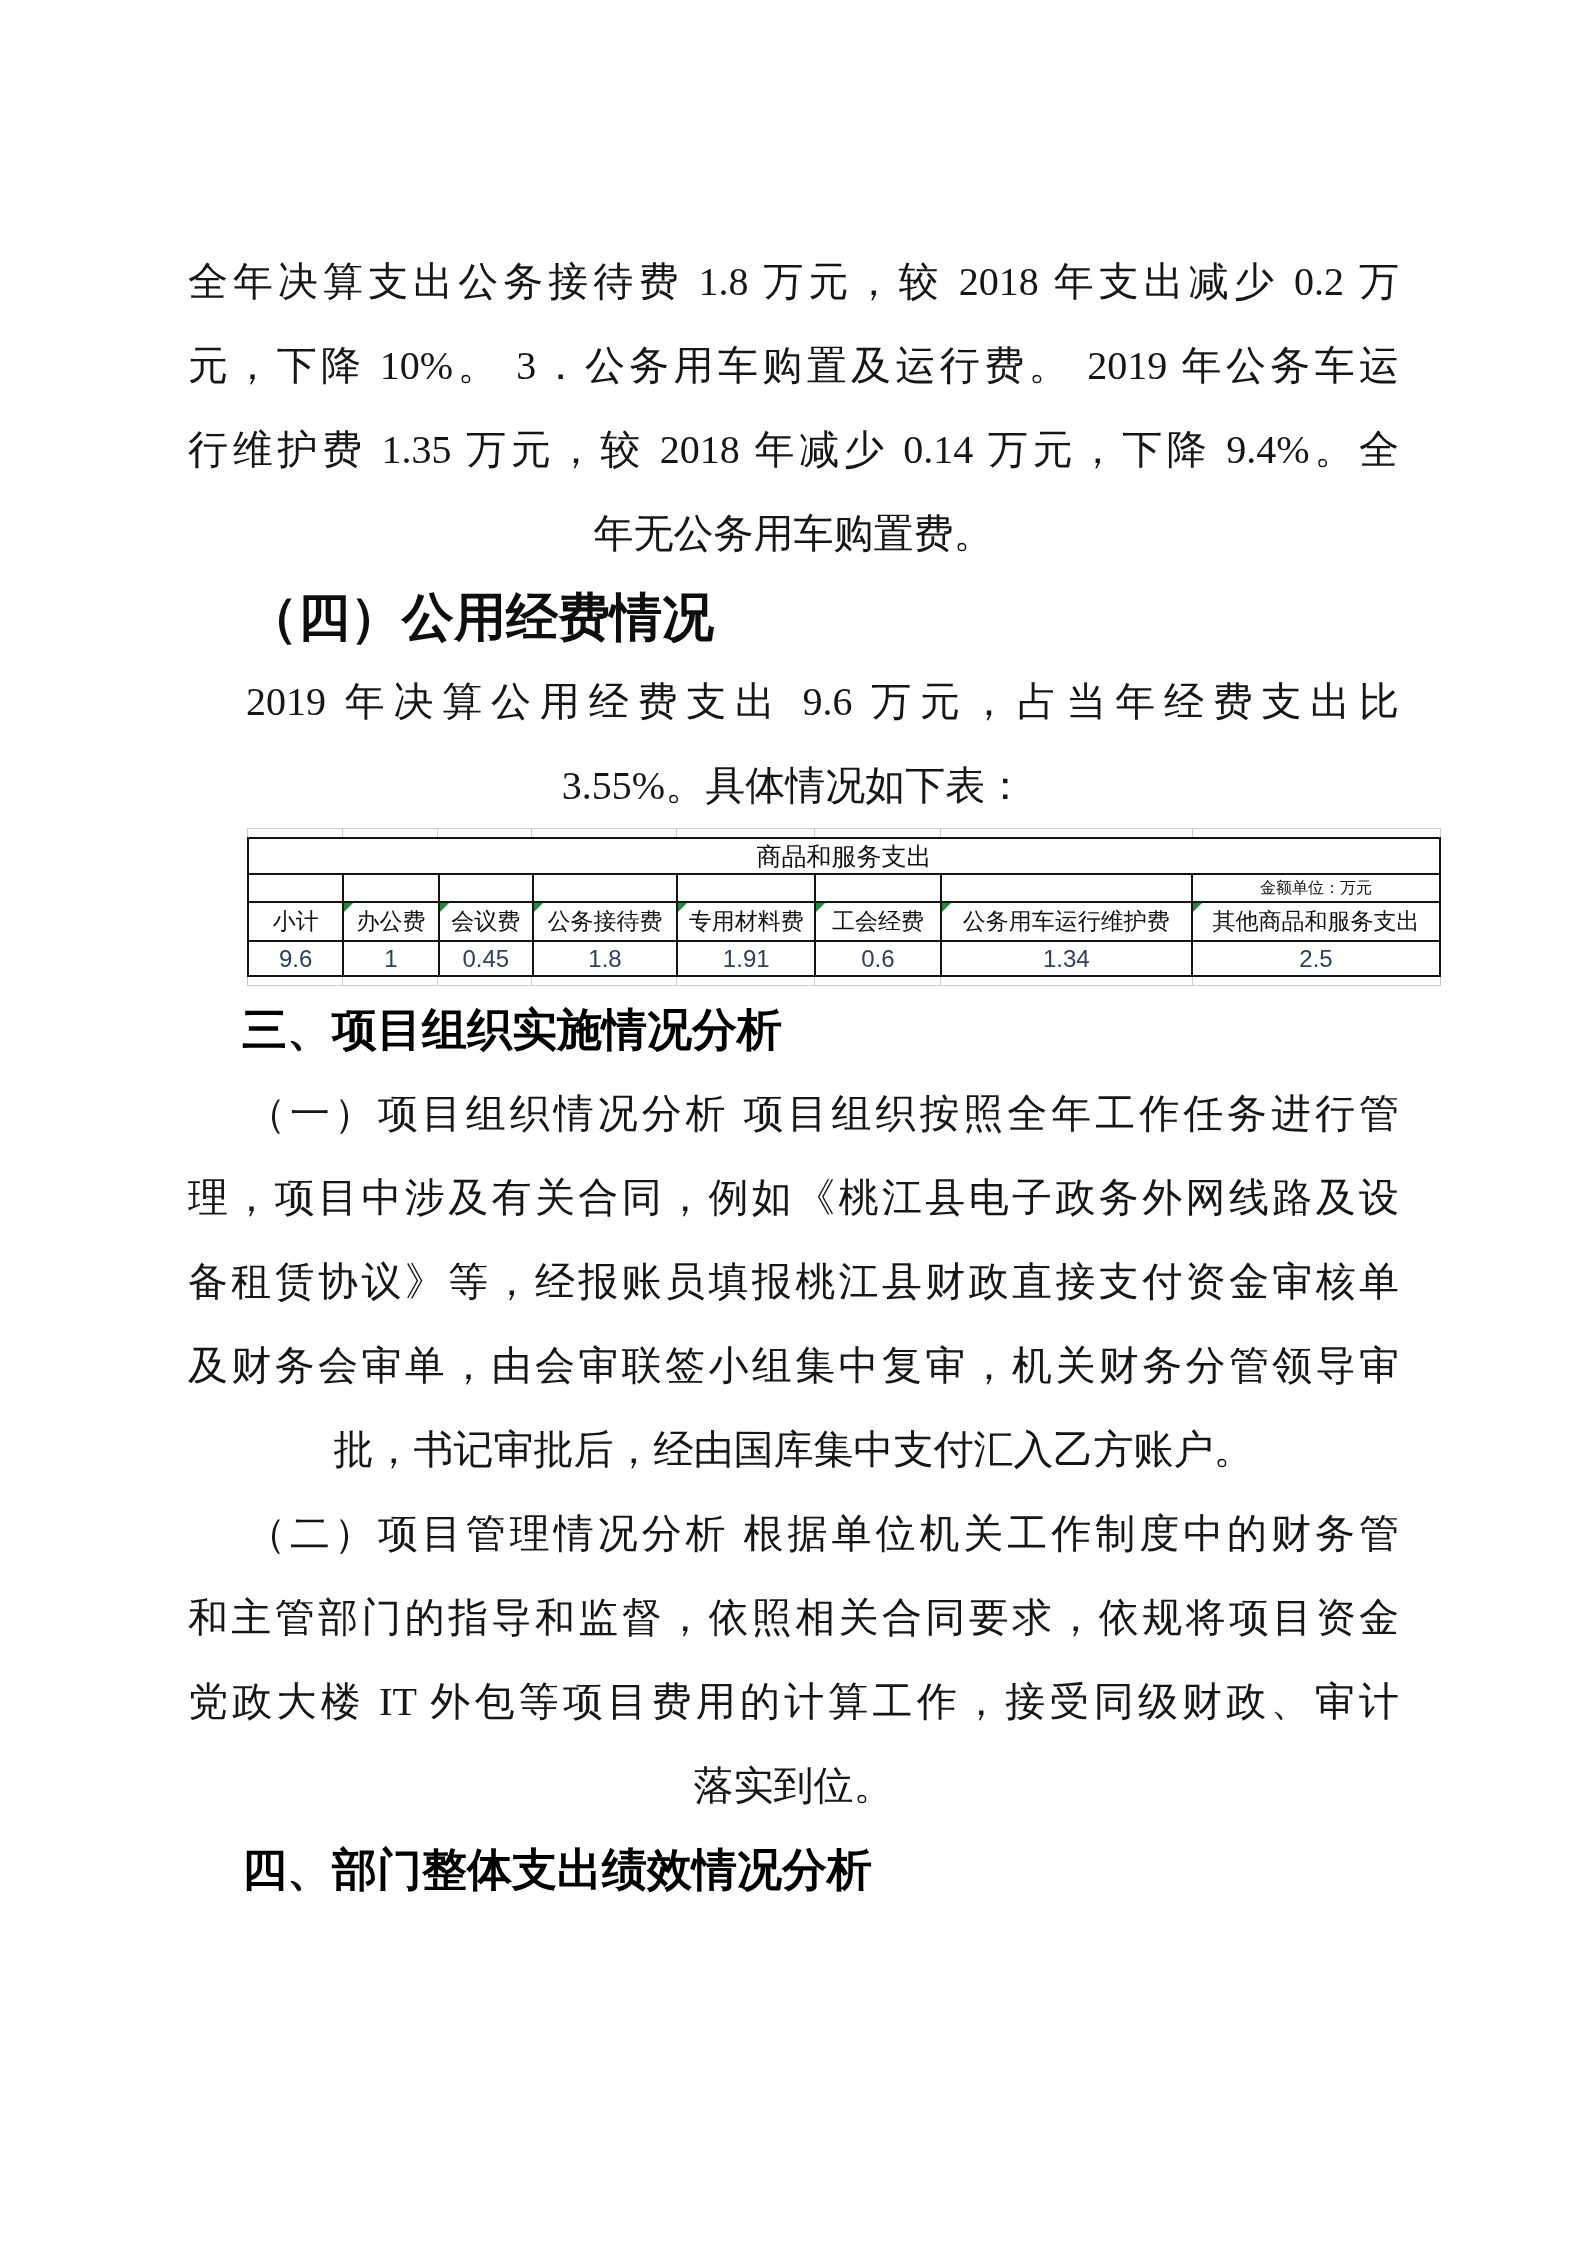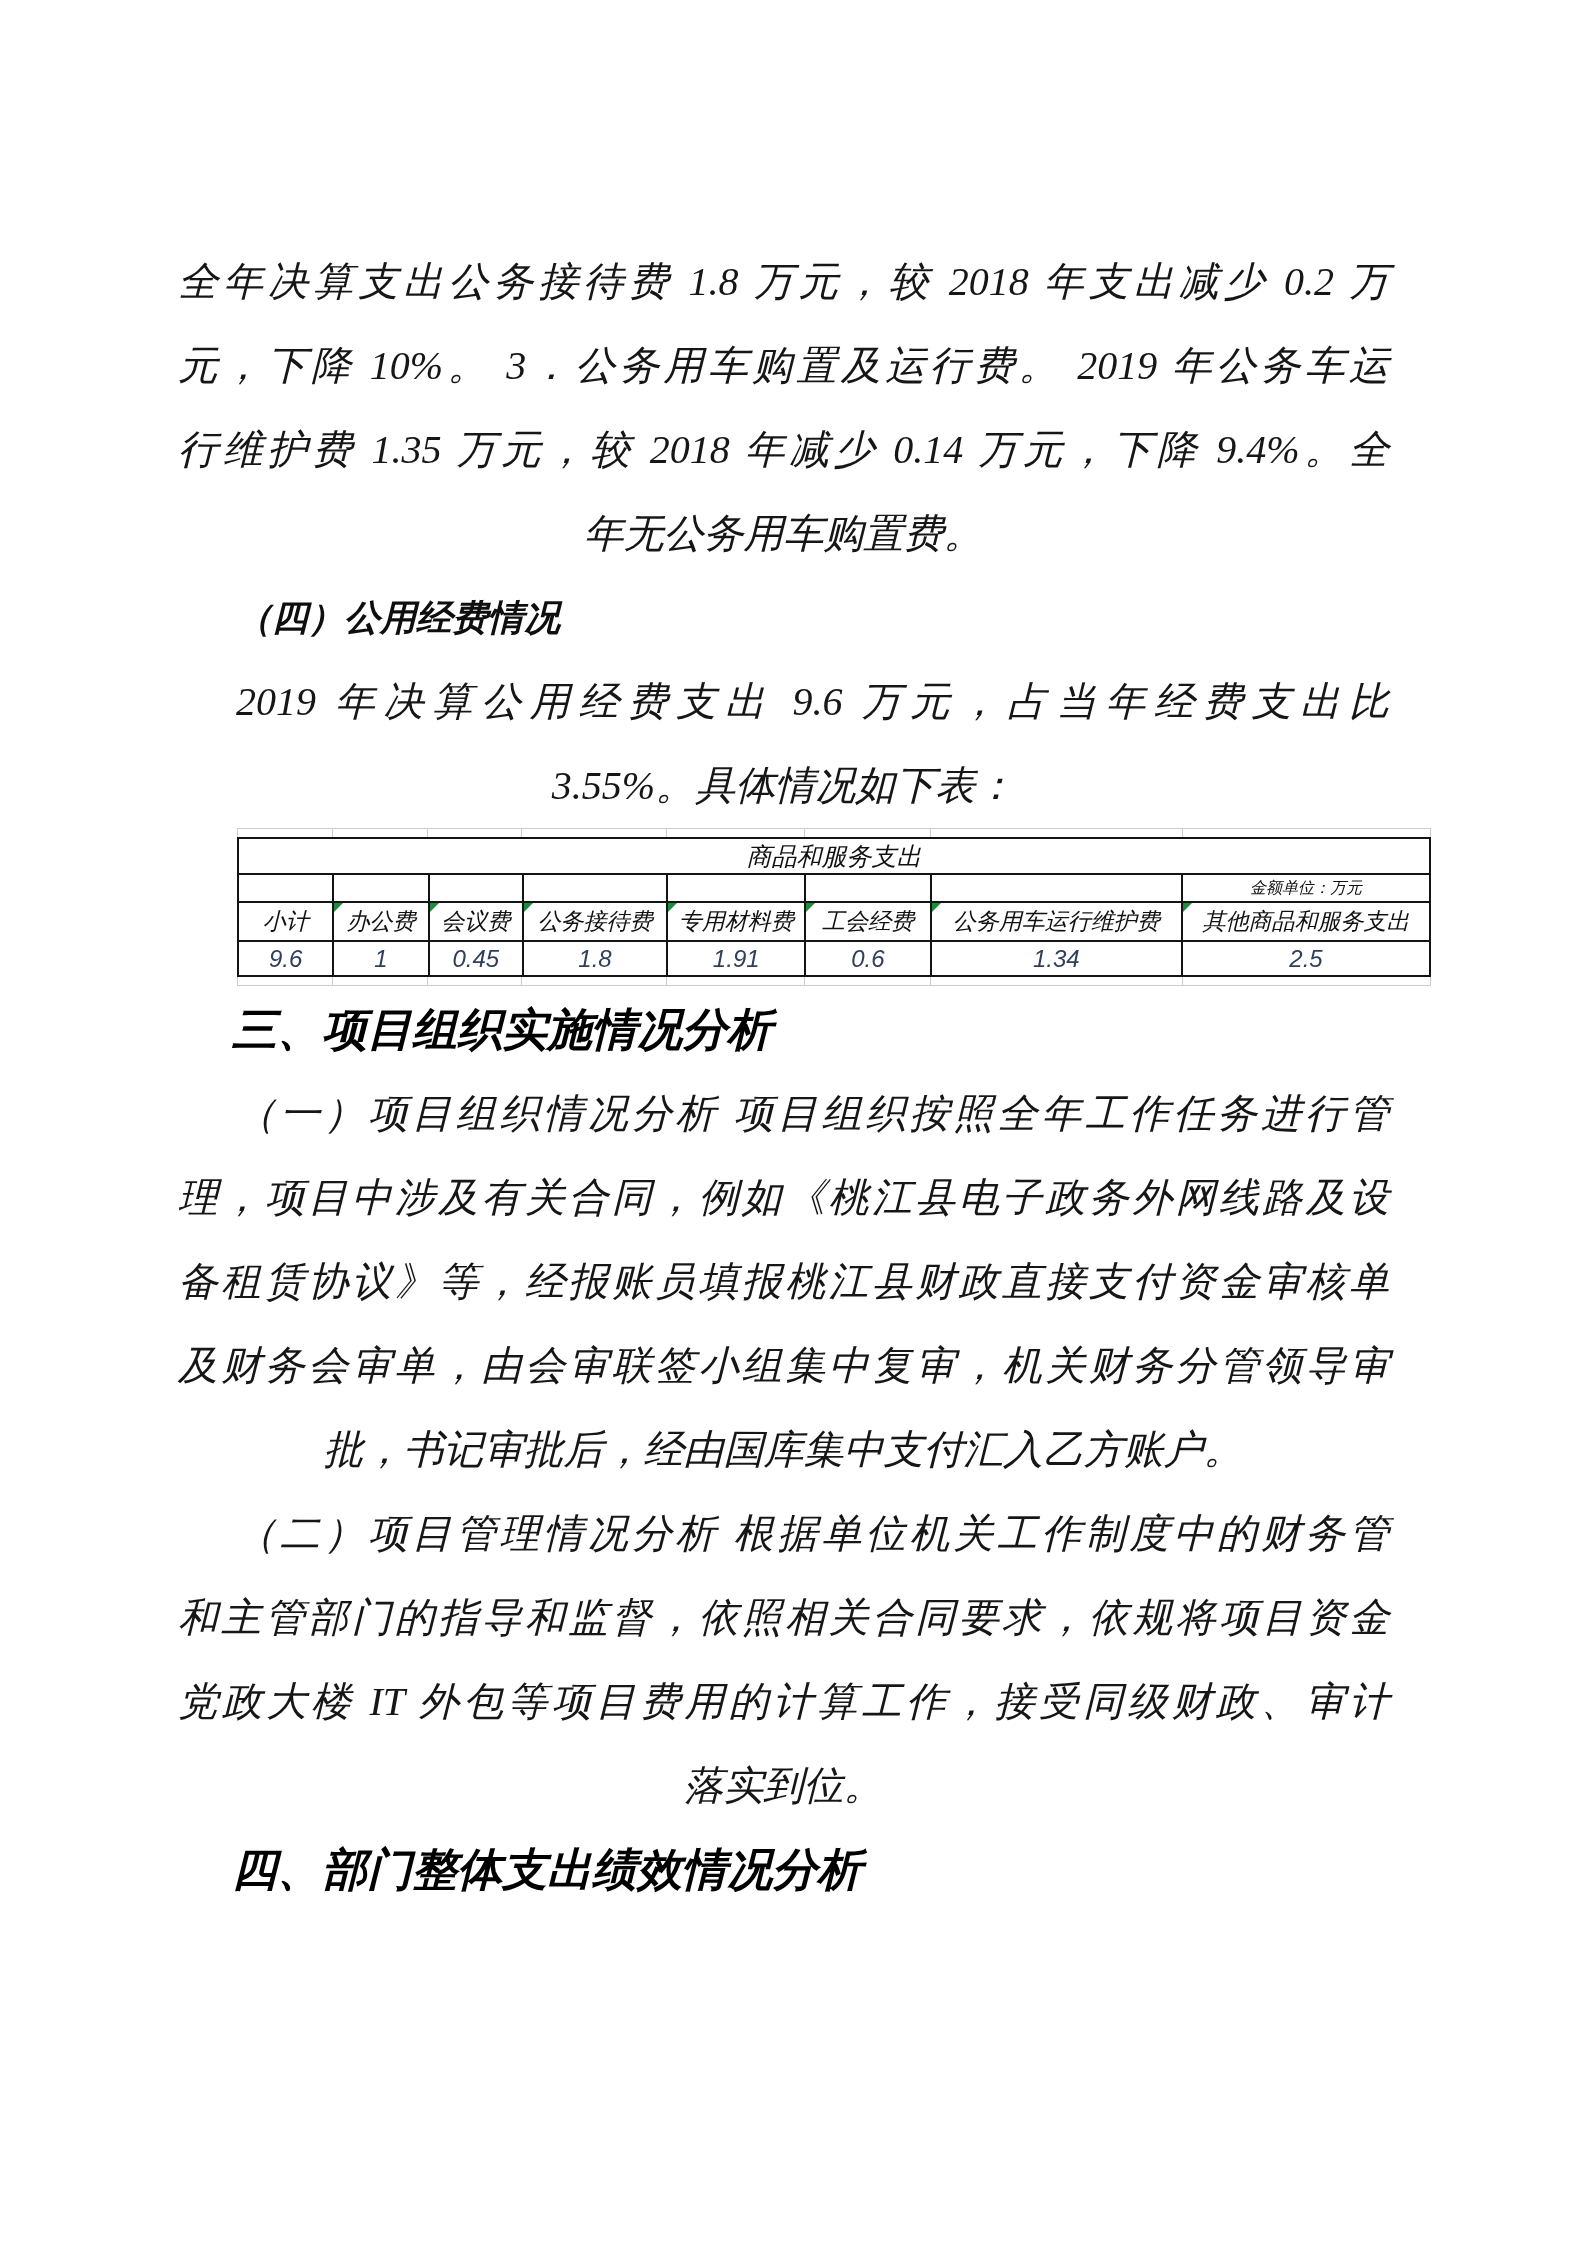--- a/index.html
+++ b/index.html
@@ -6,42 +6,41 @@
   .page{
     position:relative;
     width:1587px;height:2245px;
     background:#ffffff;
     overflow:hidden;
     font-family:"Liberation Serif","DejaVu Serif",serif;
     color:#111;
   }
   .doc{
     position:absolute;
-    left:178px;top:240px;
+    left:188px;top:240px;
     width:1211px;
-    font-style:italic;
   }
   .ln{
     font-size:40px;
     line-height:84px;
     height:84px;
     text-align:center;
     white-space:nowrap;
     color:#161616;
   }
   .jst{
     white-space:normal;
     text-align:justify;
     text-align-last:justify;
     text-justify:inter-character;
   }
   .ind{ text-indent:58px; }
   .h-serif{
     font-weight:bold;
-    font-size:36px;
+    font-size:52px;
     line-height:84px;height:84px;
     text-indent:58px;
     color:#0e0e0e;
   }
   .h-sans{
     font-family:"Liberation Sans","DejaVu Sans",sans-serif;
     font-weight:bold;
     font-size:45px;
     line-height:84px;height:84px;
     text-indent:54px;

